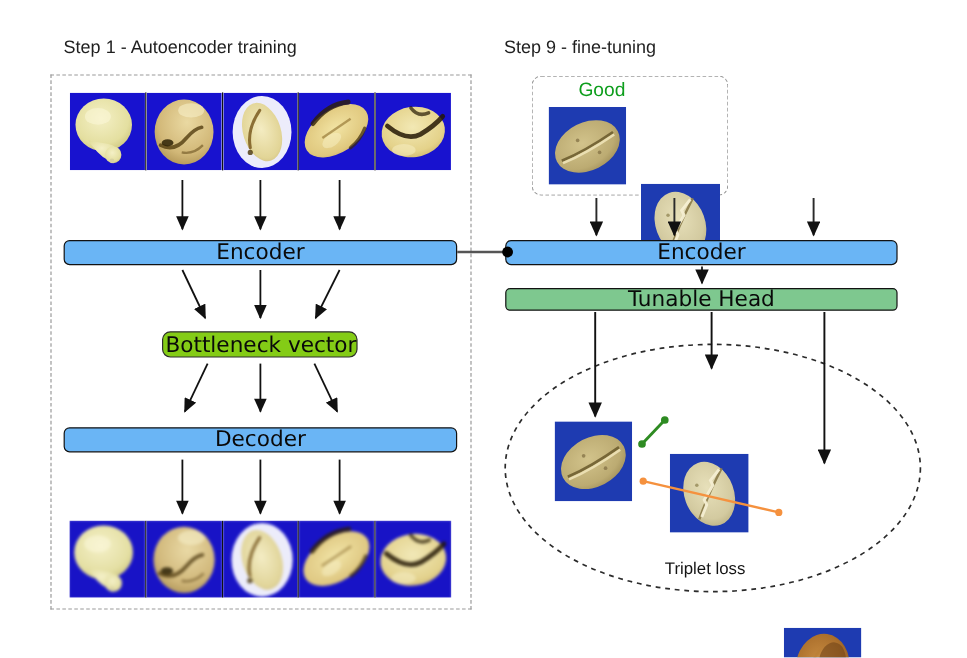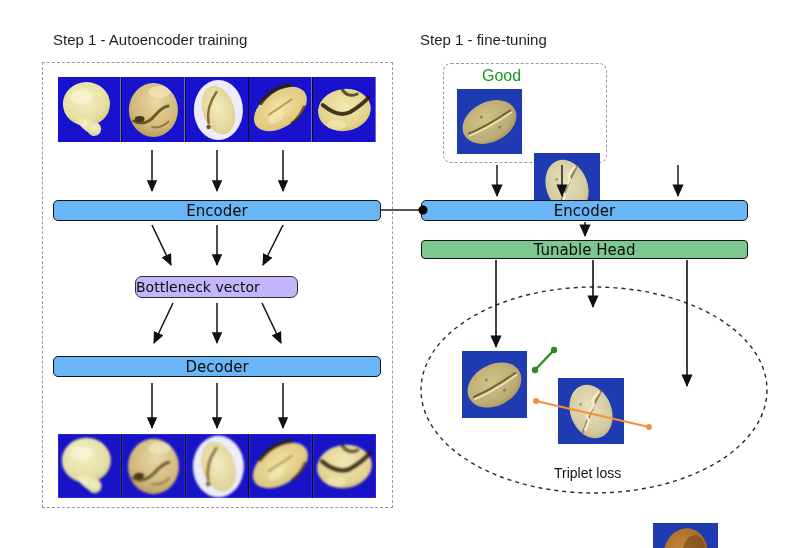--- a/index.html
+++ b/index.html
@@ -4,26 +4,26 @@
 <style>
   html,body{margin:0;padding:0;background:#fff;}
   #canvas{position:relative;width:806px;height:548px;background:#ffffff;overflow:hidden;
           font-family:"Liberation Sans",sans-serif;color:#1a1a1a;text-decoration:underline;}
   .abs{position:absolute;}
   .title{font-size:15px;color:#1f1f1f;}
   .dashedbox{border:1.5px dashed #9a9a9a;box-sizing:border-box;background:transparent;}
   .rounded{border-radius:8px;}
   .bar{box-sizing:border-box;border:1.6px solid #121212;border-radius:5px;
        display:flex;align-items:center;justify-content:center;
-       font-family:"DejaVu Sans",sans-serif;font-size:15px;color:#0a0a0a;}
+       font-family:"DejaVu Sans",sans-serif;font-size:18px;color:#0a0a0a;}
   .bar.blue{background:#6ab5f5;}
   .bar.green{background:#7ec88f;border-radius:4px;}
-  .pill{box-sizing:border-box;background:#c4b5fd;border:1.4px solid #2e2e2e;border-radius:7px;
-        display:flex;align-items:center;justify-content:flex-start;
-        font-family:"DejaVu Sans",sans-serif;font-size:14px;color:#0a0a0a;}
+  .pill{box-sizing:border-box;background:#84cc16;border:1.4px solid #2e2e2e;border-radius:7px;
+        display:flex;align-items:center;justify-content:flex-end;
+        font-family:"DejaVu Sans",sans-serif;font-size:18px;color:#0a0a0a;}
   .strip{display:flex;}
   .tile{overflow:hidden;position:relative;}
   .strip .tile{flex:1 1 0;}
   .strip .tile + .tile{border-left:1px solid #101010;}
   .tile svg{display:block;width:100%;height:100%;}
   .blurred .tile svg{filter:blur(1.15px) saturate(.95);transform:scale(1.04);}
   .boxlabel{font-size:16px;font-weight:500;margin-left:24px;}
   #triplet-label{font-size:14px;background:#fff;padding:0 3px;color:#141414;}
   #arrow-layer{position:absolute;left:0;top:0;pointer-events:none;}
   .defs-holder{position:absolute;width:0;height:0;overflow:hidden;}
@@ -211,21 +211,21 @@
           <use href="#bean-d"></use>
         </svg>
       </div>
     <div class="tile">
         <svg viewBox="0 0 64 65" preserveAspectRatio="none">
           <use href="#bean-e"></use>
         </svg>
       </div>
   </div>
 
-  <div class="abs title" style="left:420px;top:31px;">Step 1 - fine-tuning</div>
+  <div class="abs title" style="left:420px;top:31px;">Step 9 - fine-tuning</div>
 
   <div class="abs dashedbox rounded" style="left:443px;top:63px;width:164px;height:100px;">
     <div class="abs boxlabel" style="left:14px;top:3px;color:#0e9e1d;">Good</div>
     <div class="abs tile" style="left:13px;top:25px;width:65px;height:65px;">
         <svg viewBox="0 0 64 65" preserveAspectRatio="none">
           <use href="#bean-f"></use>
         </svg>
       </div>
     <div class="abs tile" style="left:90px;top:24px;width:66px;height:66px;">
         <svg viewBox="0 0 64 65" preserveAspectRatio="none">

